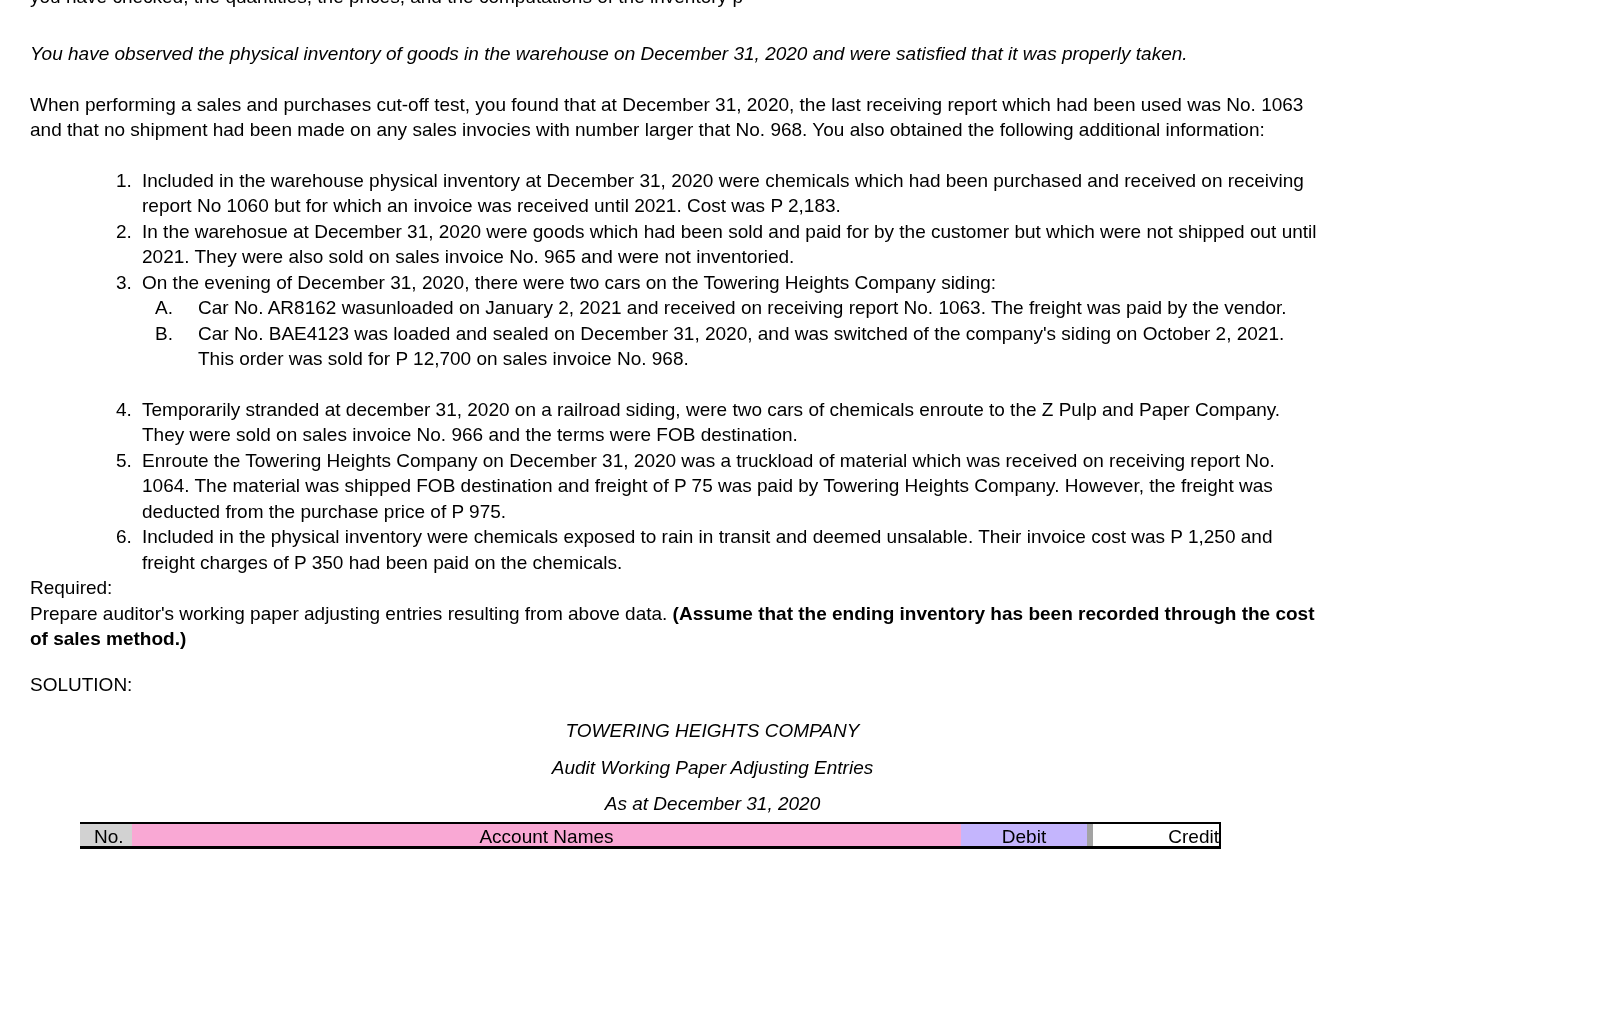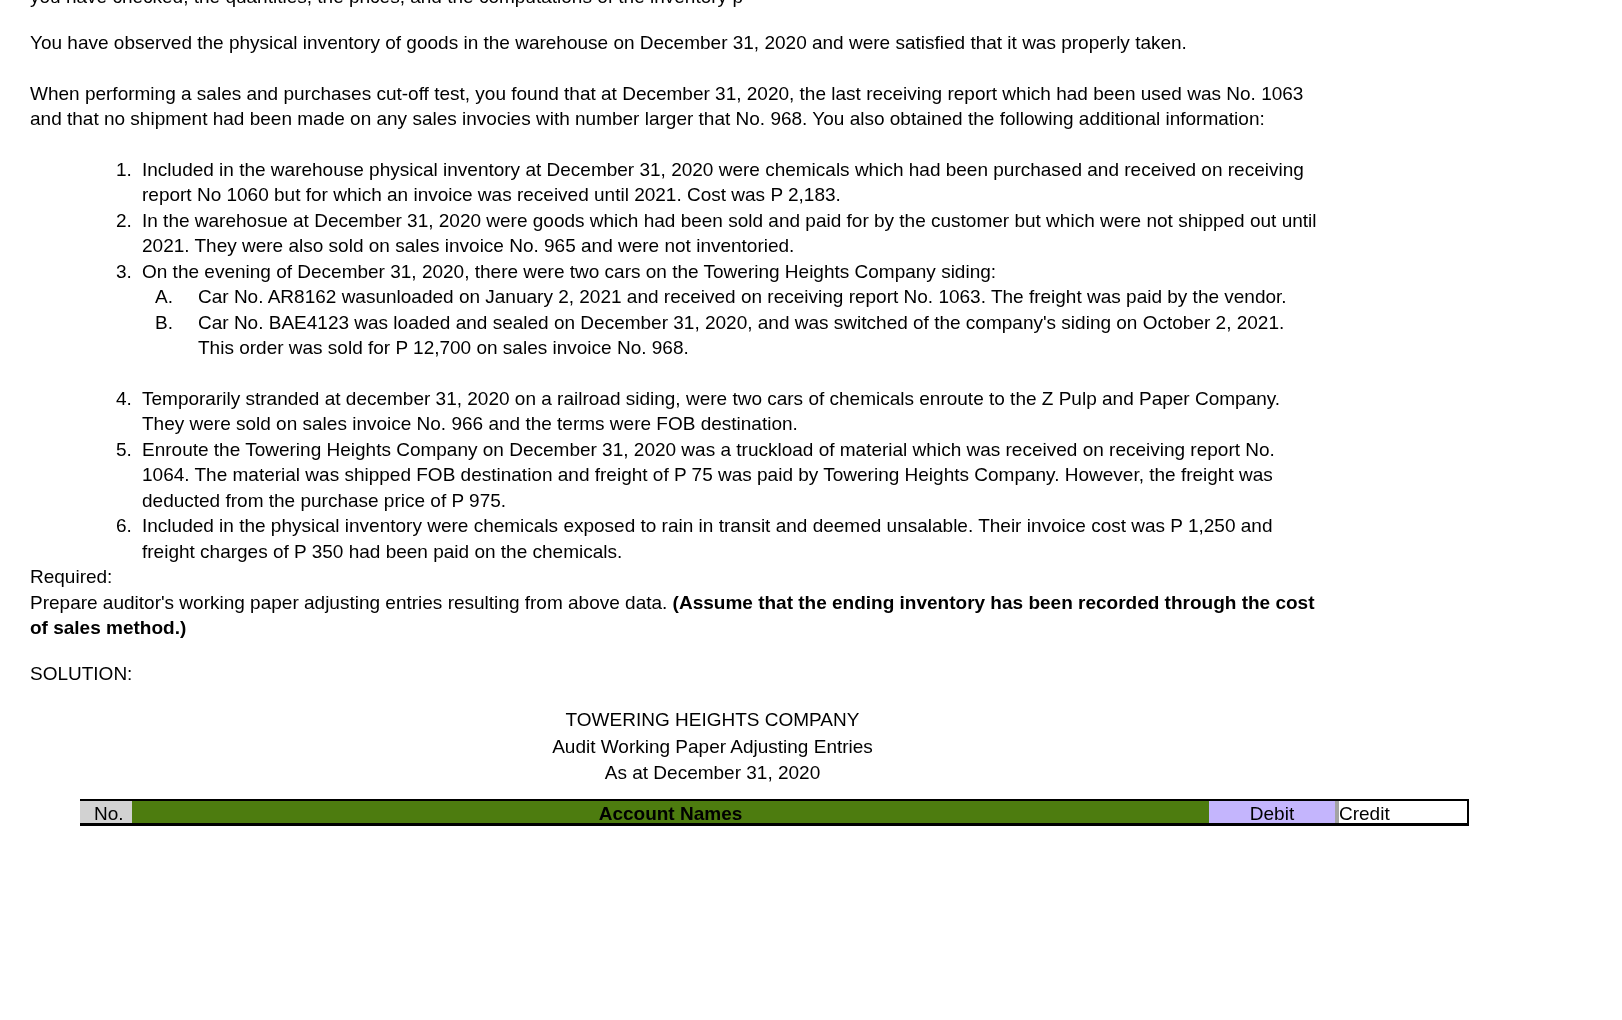--- a/index.html
+++ b/index.html
@@ -28,21 +28,21 @@
     margin-top: -14px;
     white-space: nowrap;
   }
   .content {
     margin-left: 30px;
   }
   .para {
     width: 1305px;
     line-height: 25.5px;
   }
-  .p1 { margin-top: 17px; }
+  .p1 { margin-top: 28px; font-style: italic; }
   .p2 { margin-top: 25px; }
   .list { margin-top: 25px; }
   .li {
     display: flex;
     line-height: 25.5px;
   }
   .li .marker {
     width: 26px;
     margin-left: 86px;
     flex: 0 0 auto;
@@ -66,58 +66,57 @@
   }
   .required-para b { font-weight: bold; }
   .solution-label { margin-top: 20px; line-height: 25.5px; }
   .headings {
     margin-top: 22px;
     margin-left: 80px;
     width: 1265px;
     text-align: center;
     line-height: 23.5px;
   }
-  .headings div { margin-top: 3px; }
+  .headings div { margin-top: 13px; font-style: italic; }
   .table-wrap {
-    margin-top: 14px;
+    margin-top: 6px;
     margin-left: 80px;
-    width: 1389px;
+    width: 1141px;
   }
   .tbl-header {
     display: flex;
     border-top: 2px solid #000000;
     border-bottom: 3px solid #000000;
     height: 27px;
     line-height: 25px;
   }
   .cell {
     height: 100%;
   }
   .cell-no {
     width: 52px;
     background: #d2d2d2;
     padding-left: 14px;
   }
   .cell-account {
     flex: 1 1 auto;
-    background: #4d7c0f;
+    background: #f9a8d4;
     text-align: center;
-    font-weight: bold;
   }
   .cell-debit {
     width: 126px;
     background: #c4b5fd;
     text-align: center;
   }
   .cell-credit {
     width: 134px;
     background: #ffffff;
-    border-left: 4px solid #a3a3a3;
+    border-left: 6px solid #a3a3a3;
     border-right: 2px solid #000000;
-    text-align: left;
+    text-align: right;
   }
 </style>
 </head>
 <body>
 
 <div class="page">
 
   <div class="clip-strip">
     <div class="inner">you have checked, the quantities, the prices, and the computations of the inventory p</div>
   </div>

